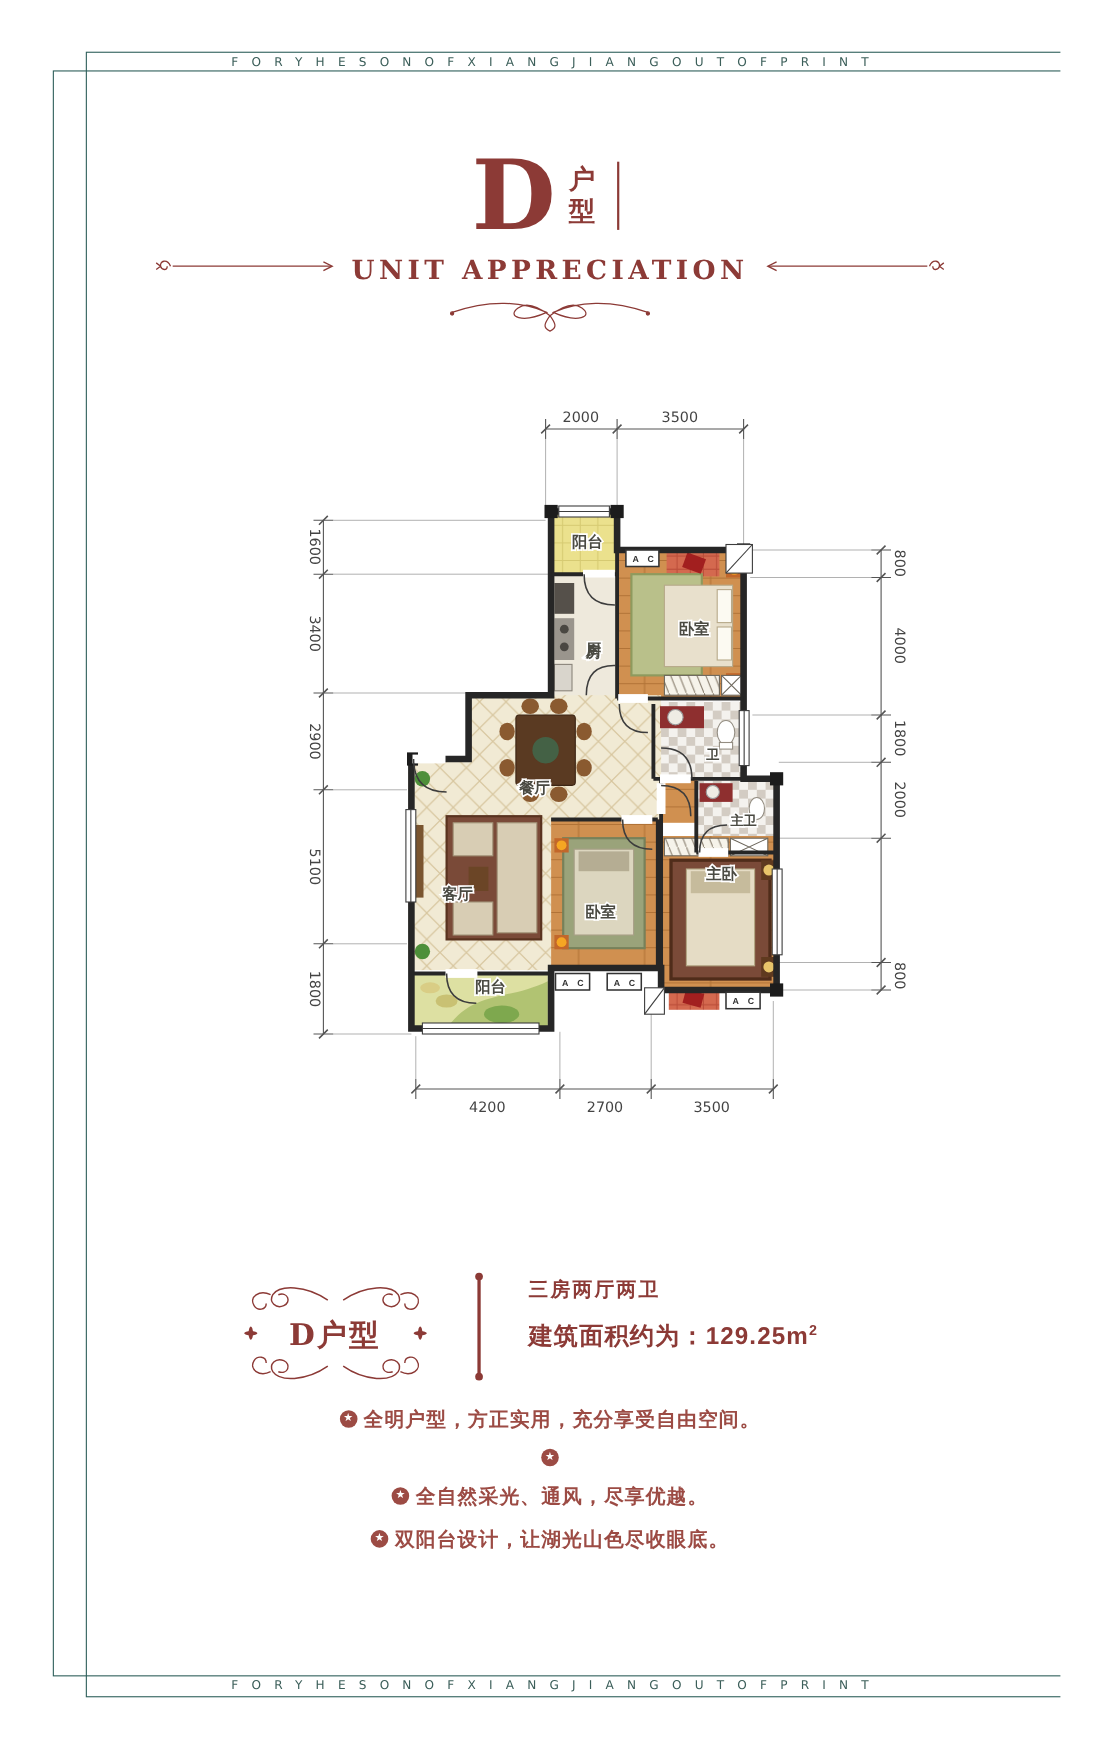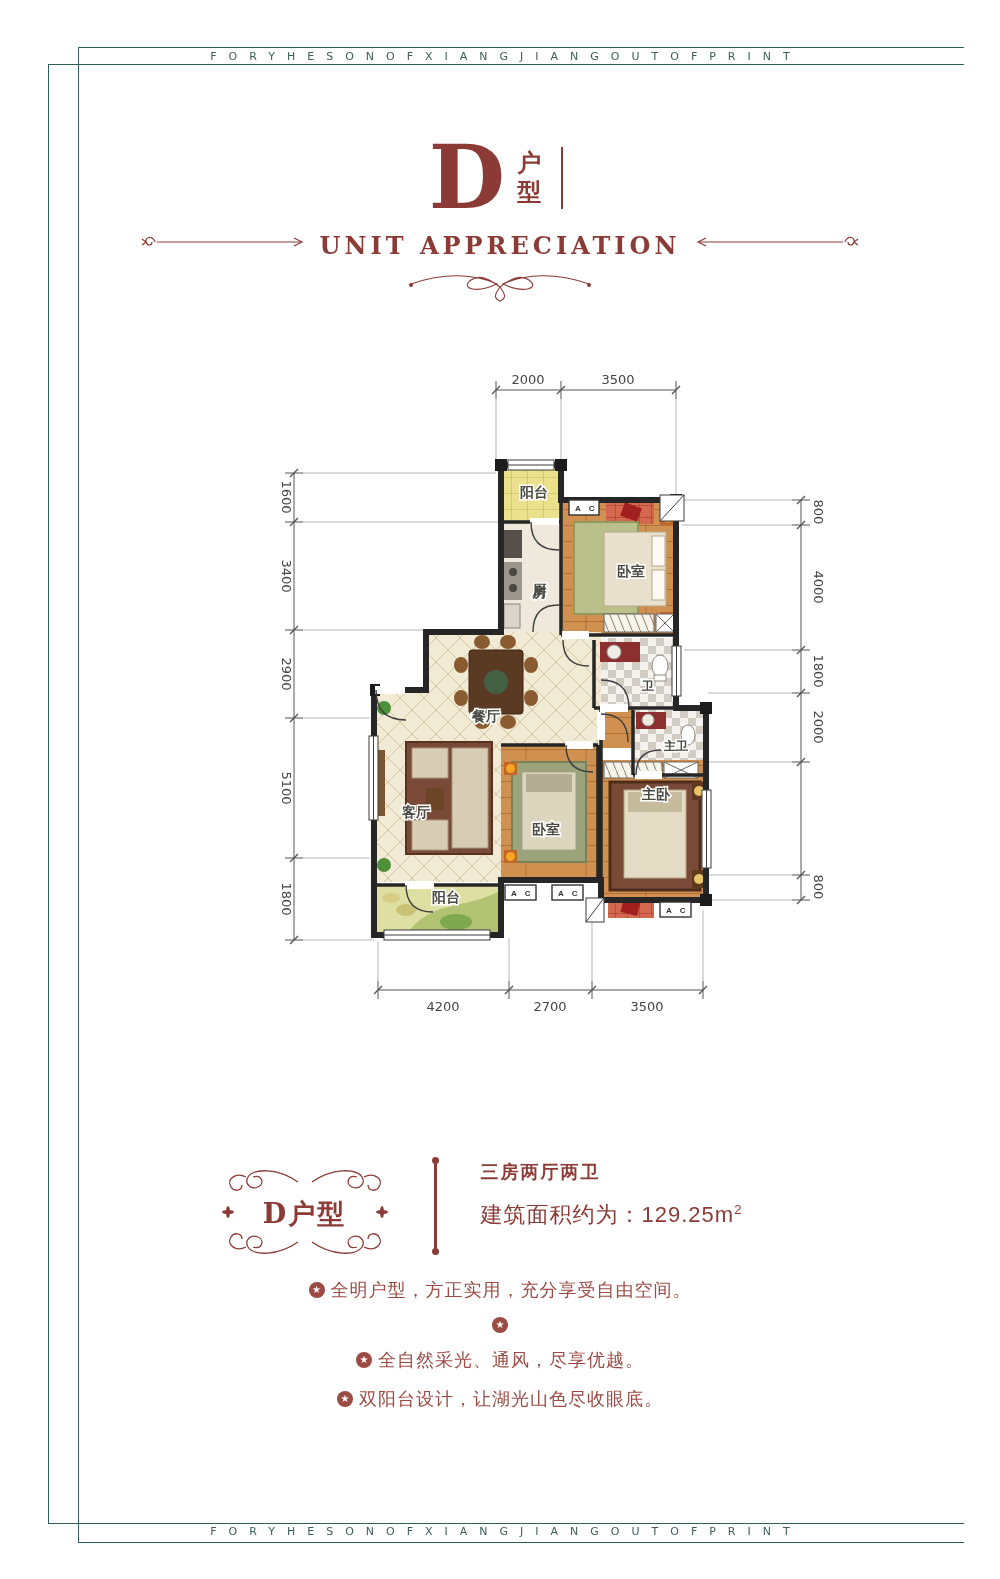--- a/index.html
+++ b/index.html
@@ -50,29 +50,29 @@
            align-items:flex-start;gap:44px;}
   .badge-wrap{position:relative;width:170px;height:104px;}
   .badge-text{position:absolute;left:0;top:36px;width:100%;text-align:center;color:var(--accent);
               font-family:"DejaVu Serif",serif;font-weight:700;font-size:27px;letter-spacing:2px;}
   .summary-divider{width:3px;height:92px;background:var(--accent);border-radius:3px;position:relative;}
   .summary-divider::before,.summary-divider::after{content:"";position:absolute;left:-2px;width:7px;height:7px;
               border-radius:50%;background:var(--accent);}
   .summary-divider::before{top:-3px;} .summary-divider::after{bottom:-3px;}
   .summary-info{display:flex;flex-direction:column;gap:16px;color:var(--accent);min-width:300px;}
   .summary-line1{font-size:18px;font-weight:700;letter-spacing:2px;}
-  .summary-line2{font-size:22px;font-weight:400;letter-spacing:1px;}
+  .summary-line2{font-size:22px;font-weight:700;letter-spacing:1px;}
   .summary-line2 sup{font-size:13px;}
 
   
   #features{position:absolute;top:1278px;left:0;width:100%;text-align:center;}
   .feature-row{display:flex;justify-content:center;align-items:center;gap:6px;margin-bottom:15px;}
   .feature-icon{width:16px;height:16px;border-radius:50%;background:var(--accent-light);color:#fff;
                 font-size:10px;line-height:16px;text-align:center;flex:0 0 auto;}
-  .feature-text{color:var(--accent-light);font-size:18px;font-weight:400;letter-spacing:1px;}
+  .feature-text{color:var(--accent-light);font-size:18px;font-weight:700;letter-spacing:1px;}
 </style>
 </head>
 <body>
 
 <div id="page">
 
   <div id="frameA" class="frame-rect"></div>
   <div id="frameB" class="frame-rect"></div>
   <div id="band-top" class="band-text">FORYHESONOFXIANGJIANGOUTOFPRINT</div>
   <div id="band-bottom" class="band-text">FORYHESONOFXIANGJIANGOUTOFPRINT</div>

